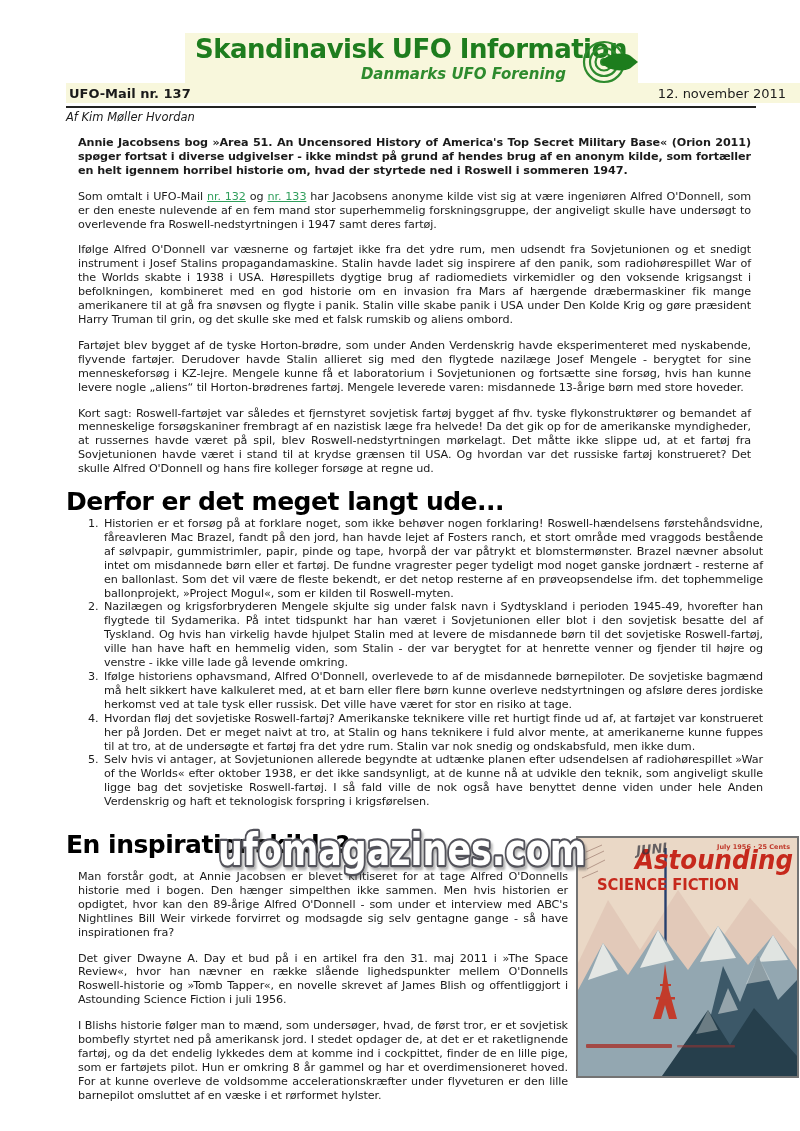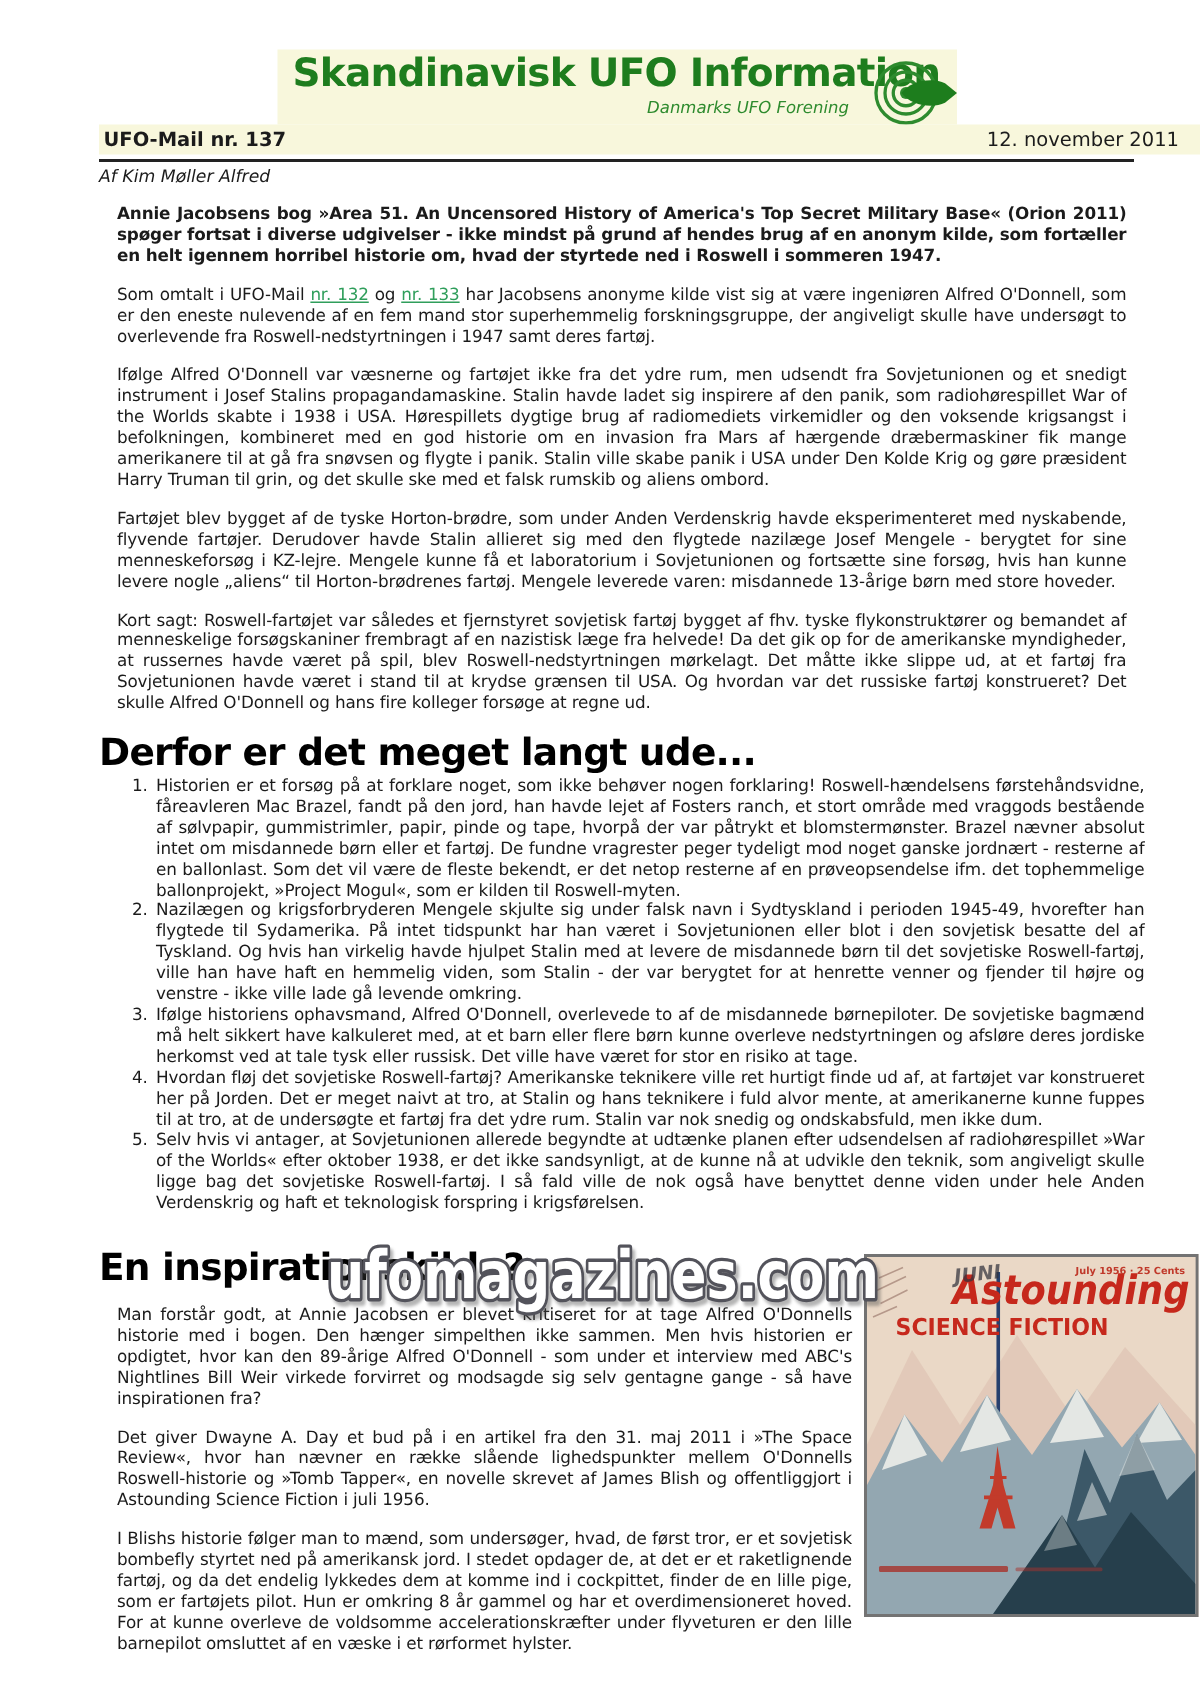--- a/index.html
+++ b/index.html
@@ -3,21 +3,21 @@
 <meta charset="utf-8">
 <style>
   html,body{margin:0;padding:0;background:#fff;}
   .page{position:relative;width:800px;height:1131px;background:#fff;overflow:hidden;
         font-family:"DejaVu Sans","Liberation Sans",sans-serif;color:#1b1b1b;}
   
   .header{position:relative;height:110px;}
   .mast-box{position:absolute;left:185px;top:33px;width:453px;height:50px;background:#f8f7dc;}
   .site-title{position:absolute;left:10px;top:1px;font-size:26px;font-weight:bold;
               letter-spacing:-0.5px;color:#1e7d1e;white-space:nowrap;}
-  .site-sub{position:absolute;right:72px;top:32px;font-size:11px;font-weight:normal;
+  .site-sub{position:absolute;right:72px;top:32px;font-size:15px;font-weight:bold;
             font-style:italic;color:#2e8b2e;white-space:nowrap;}
   .logo{position:absolute;right:0px;top:6px;}
   .issue-row{position:absolute;left:66px;top:83px;width:796px;height:20px;background:#f8f7dc;
              display:flex;justify-content:space-between;align-items:center;}
   .issue-label{font-size:13px;font-weight:bold;padding-left:3px;}
   .issue-date{font-size:13px;padding-right:76px;margin-left:39px;}
   .rule{position:absolute;left:66px;top:106px;width:690px;height:2px;background:#222;}
   
   .content{margin:0 37px 0 66px;width:697px;}
   h1{margin:5px 0 1px 0;font-size:36px;line-height:42px;font-weight:bold;
@@ -59,21 +59,21 @@
       </span>
     </div>
     <div class="issue-row">
       <span class="issue-label">UFO-Mail nr. 137</span>
       <span class="issue-date">12. november 2011</span>
     </div>
     <div class="rule"></div>
   </div>
 
   <div class="content">
-    <div class="byline">Af Kim Møller Alfred</div>
+    <div class="byline">Af Kim Møller Hvordan</div>
 
     <p class="lead">Annie Jacobsens bog »Area 51. An Uncensored History of America's Top Secret Military Base« (Orion 2011) spøger fortsat i diverse udgivelser - ikke mindst på grund af hendes brug af en anonym kilde, som fortæller en helt igennem horribel historie om, hvad der styrtede ned i Roswell i sommeren 1947.</p>
 
     <p><span>Som omtalt i UFO-Mail </span><a href="#" class="greenlink">nr. 132</a><span> og </span><a href="#" class="greenlink">nr. 133</a><span> har Jacobsens anonyme kilde vist sig at være ingeniøren Alfred O'Donnell, som er den eneste nulevende af en fem mand stor superhemmelig forskningsgruppe, der angiveligt skulle have undersøgt to overlevende fra Roswell-nedstyrtningen i 1947 samt deres fartøj.</span></p>
 
     <p>Ifølge Alfred O'Donnell var væsnerne og fartøjet ikke fra det ydre rum, men udsendt fra Sovjetunionen og et snedigt instrument i Josef Stalins propagandamaskine. Stalin havde ladet sig inspirere af den panik, som radiohørespillet War of the Worlds skabte i 1938 i USA. Hørespillets dygtige brug af radiomediets virkemidler og den voksende krigsangst i befolkningen, kombineret med en god historie om en invasion fra Mars af hærgende dræbermaskiner fik mange amerikanere til at gå fra snøvsen og flygte i panik. Stalin ville skabe panik i USA under Den Kolde Krig og gøre præsident Harry Truman til grin, og det skulle ske med et falsk rumskib og aliens ombord.</p>
     <p>Fartøjet blev bygget af de tyske Horton-brødre, som under Anden Verdenskrig havde eksperimenteret med nyskabende, flyvende fartøjer. Derudover havde Stalin allieret sig med den flygtede nazilæge Josef Mengele - berygtet for sine menneskeforsøg i KZ-lejre. Mengele kunne få et laboratorium i Sovjetunionen og fortsætte sine forsøg, hvis han kunne levere nogle „aliens“ til Horton-brødrenes fartøj. Mengele leverede varen: misdannede 13-årige børn med store hoveder.</p>
     <p>Kort sagt: Roswell-fartøjet var således et fjernstyret sovjetisk fartøj bygget af fhv. tyske flykonstruktører og bemandet af menneskelige forsøgskaniner frembragt af en nazistisk læge fra helvede! Da det gik op for de amerikanske myndigheder, at russernes havde været på spil, blev Roswell-nedstyrtningen mørkelagt. Det måtte ikke slippe ud, at et fartøj fra Sovjetunionen havde været i stand til at krydse grænsen til USA. Og hvordan var det russiske fartøj konstrueret? Det skulle Alfred O'Donnell og hans fire kolleger forsøge at regne ud.</p>
 
     <h2>Derfor er det meget langt ude...</h2>

